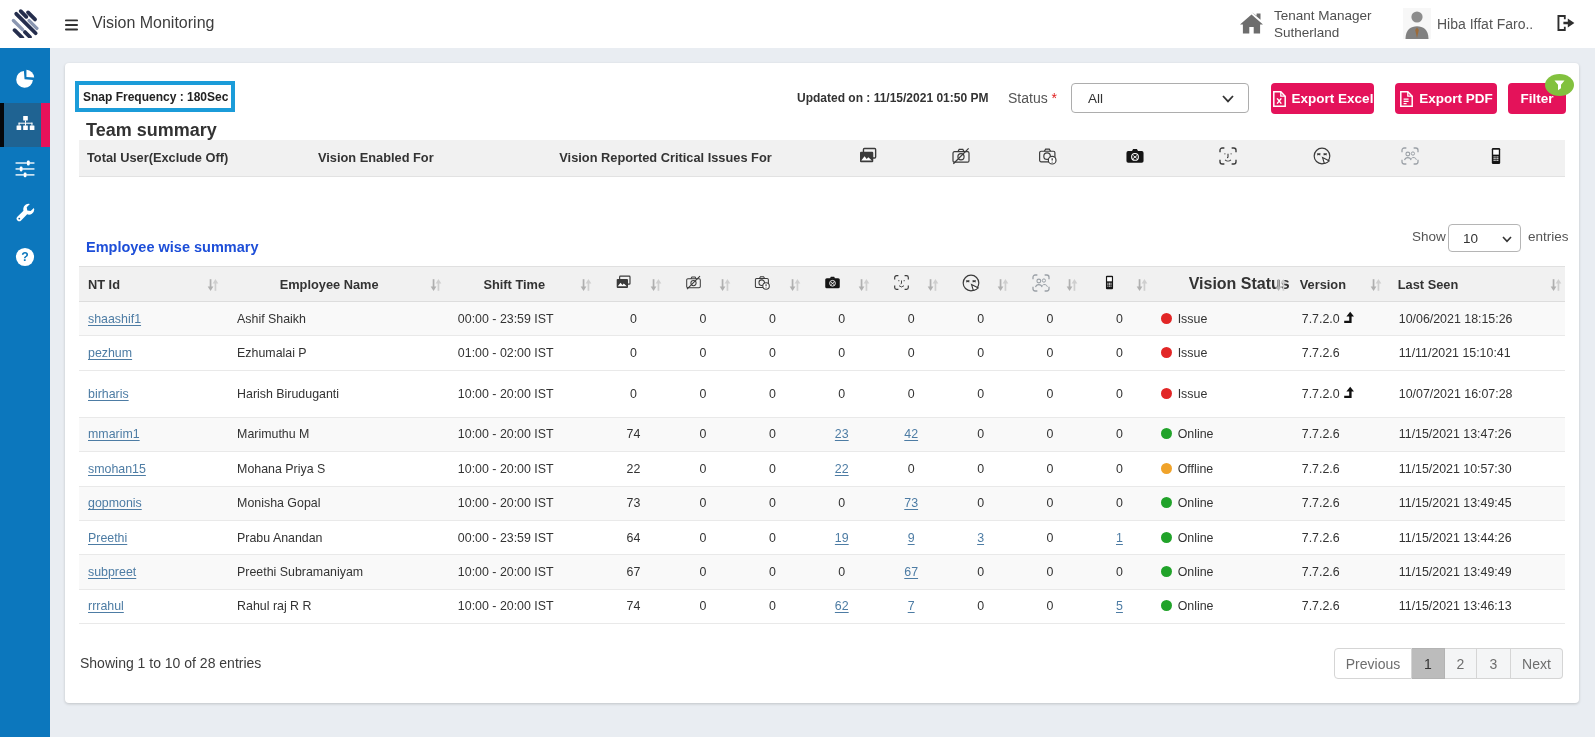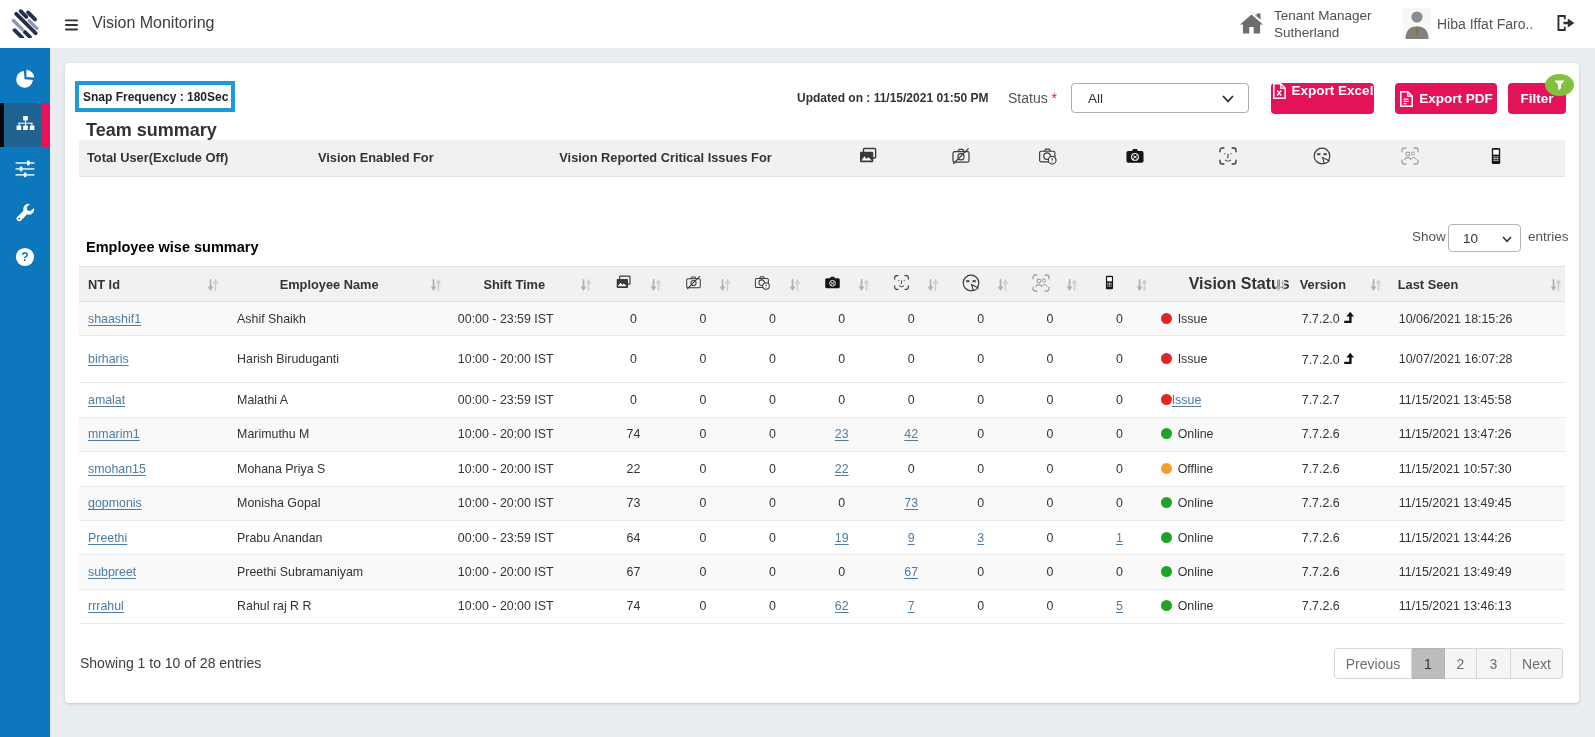--- a/index.html
+++ b/index.html
@@ -87,21 +87,21 @@
     <span style="font-size:12px;font-weight:bold;color:#222;white-space:nowrap;padding-left:4px">Snap Frequency : 180Sec</span>
   </div>
 <div class="abs" style="left:797px;top:91px;font-size:12px;font-weight:bold;color:#333;white-space:nowrap">Updated on : 11/15/2021 01:50 PM</div>
 <div class="abs" style="left:1008px;top:90px;font-size:14px;color:#555">Status <span style="color:#e02020">*</span></div>
 <div class="abs" style="left:1071px;top:83px;width:178px;height:30px;background:#fff;border:1px solid #adadad;border-radius:4px;display:flex;align-items:center">
     <span style="font-size:13.5px;color:#333;padding-left:16px">All</span>
     <svg style="position:absolute;right:14px;top:11px" width="12" height="8" viewBox="0 0 12 8">
       <path d="M1 1 L6 6.4 L11 1" fill="none" stroke="#333" stroke-width="1.8"></path>
     </svg>
   </div>
-<div class="abs" style="left:1271px;top:83px;width:103px;height:31px;background:#e4125a;border-radius:4px;display:flex;justify-content:center;color:#fff;font-weight:bold;font-size:13.5px"><svg width="15" height="16" viewBox="0 0 15 16" style="margin-right:5px">
+<div class="abs" style="left:1271px;top:83px;width:103px;height:31px;background:#e4125a;border-radius:4px;display:flex;align-items:center;justify-content:center;color:#fff;font-weight:bold;font-size:13.5px"><svg width="15" height="16" viewBox="0 0 15 16" style="margin-right:5px">
       <path d="M1.8 0.8 h7 l4.4 4.4 V15.2 H1.8 Z" fill="none" stroke="#fff" stroke-width="1.5"></path>
       <path d="M8.8 0.8 V5.2 h4.4" fill="none" stroke="#fff" stroke-width="1.3"></path>
       <path d="M5.1 7.4 L9.3 12.6 M9.3 7.4 L5.1 12.6" stroke="#fff" stroke-width="1.5"></path>
     </svg>Export Excel</div>
 <div class="abs" style="left:1395px;top:83px;width:102px;height:31px;background:#e4125a;border-radius:4px;display:flex;align-items:center;justify-content:center;color:#fff;font-weight:bold;font-size:13.5px"><svg width="15" height="16" viewBox="0 0 15 16" style="margin-right:5px">
       <path d="M1.8 0.8 h7 l4.4 4.4 V15.2 H1.8 Z" fill="none" stroke="#fff" stroke-width="1.5"></path>
       <path d="M8.8 0.8 V5.2 h4.4" fill="none" stroke="#fff" stroke-width="1.3"></path>
       <path d="M4.6 8.2 h5 M4.6 10.4 h5 M4.6 12.6 h3" stroke="#fff" stroke-width="1.2"></path>
     </svg>Export PDF</div>
 <div class="abs" style="left:1508px;top:83px;width:58px;height:31px;background:#e4125a;border-radius:4px;display:flex;align-items:center;justify-content:center;color:#fff;font-weight:bold;font-size:13.5px">Filter</div>
@@ -190,21 +190,21 @@
             <rect x="8.3" y="13.3" width="1.3" height="1.2" fill="#fff"></rect>
             <rect x="10.3" y="13.3" width="1.3" height="1.2" fill="#fff"></rect>
             <rect x="12.3" y="13.3" width="1.3" height="1.2" fill="#fff"></rect>
             <rect x="8.3" y="15.2" width="1.3" height="1.2" fill="#fff"></rect>
             <rect x="10.3" y="15.2" width="1.3" height="1.2" fill="#fff"></rect>
             <rect x="12.3" y="15.2" width="1.3" height="1.2" fill="#fff"></rect>
           </svg></th>
       </tr>
 </tbody>
   </table>
-<div class="abs" style="left:86px;top:239px;font-size:14.5px;font-weight:bold;color:#000000">Employee wise summary</div>
+<div class="abs" style="left:86px;top:239px;font-size:14.5px;font-weight:bold;color:#1d4ed8">Employee wise summary</div>
 <div class="abs" style="left:1412px;top:229px;font-size:13.5px;color:#555">Show</div>
 <div class="abs" style="left:1448px;top:224px;width:73px;height:28px;background:#fff;border:1px solid #b5b5b5;border-radius:4px;display:flex;align-items:center">
     <span style="font-size:13.5px;color:#333;padding-left:14px">10</span>
     <svg style="position:absolute;right:8px;top:11px" width="10" height="7" viewBox="0 0 10 7">
       <path d="M1 1 L5 5.4 L9 1" fill="none" stroke="#333" stroke-width="1.6"></path>
     </svg>
   </div>
 <div class="abs" style="left:1528px;top:229px;font-size:13.5px;color:#555">entries</div>
 <table class="abs" style="left:79px;top:266px;width:1486px;table-layout:fixed;font-size:12.4px;color:#333">
 <colgroup>
@@ -433,53 +433,53 @@
         <td style="text-align:center;padding-left:7px">0</td>
         <td style="text-align:center;padding-left:7px">0</td>
         <td style="text-align:center;padding-left:7px">0</td>
         <td style="text-align:center;padding-left:7px">0</td>
         <td style="padding-left:10px"><span style="display:inline-block;width:11px;height:11px;border-radius:50%;background:#e22626;vertical-align:-1px"></span><span style="margin-left:6px">Issue</span></td>
         <td style="padding-left:12px">7.7.2.0 <svg width="12" height="13" viewBox="0 0 12 13" style="vertical-align:-1px">
             <path d="M1.2 12 v-2.2 h5 V5.4 H3.4 L7.2 0.8 L11 5.4 H8.6 V12 Z" fill="#111"></path>
           </svg></td>
         <td style="padding-left:14px">10/06/2021 18:15:26</td>
       </tr>
+      <tr style="height:34.4px;background:#fff;border-bottom:1px solid #e9e9e9">
+        <td style="padding-left:9px"><a>pezhum</a></td>
+        <td style="padding-left:15px">Ezhumalai P</td>
+        <td style="text-align:center;padding-right:29px">01:00 - 02:00 IST</td>
+        <td style="text-align:center;padding-left:7px">0</td>
+        <td style="text-align:center;padding-left:7px">0</td>
+        <td style="text-align:center;padding-left:7px">0</td>
+        <td style="text-align:center;padding-left:7px">0</td>
+        <td style="text-align:center;padding-left:7px">0</td>
+        <td style="text-align:center;padding-left:7px">0</td>
+        <td style="text-align:center;padding-left:7px">0</td>
+        <td style="text-align:center;padding-left:7px">0</td>
+        <td style="padding-left:10px"><span style="display:inline-block;width:11px;height:11px;border-radius:50%;background:#e22626;vertical-align:-1px"></span><span style="margin-left:6px">Issue</span></td>
+        <td style="padding-left:12px">7.7.2.6</td>
+        <td style="padding-left:14px">11/11/2021 15:10:41</td>
+      </tr>
       <tr style="height:47px;background:#ffffff;border-bottom:1px solid #e9e9e9">
         <td style="padding-left:9px"><a>birharis</a></td>
         <td style="padding-left:15px">Harish Biruduganti</td>
         <td style="text-align:center;padding-right:29px">10:00 - 20:00 IST</td>
         <td style="text-align:center;padding-left:7px">0</td>
         <td style="text-align:center;padding-left:7px">0</td>
         <td style="text-align:center;padding-left:7px">0</td>
         <td style="text-align:center;padding-left:7px">0</td>
         <td style="text-align:center;padding-left:7px">0</td>
         <td style="text-align:center;padding-left:7px">0</td>
         <td style="text-align:center;padding-left:7px">0</td>
         <td style="text-align:center;padding-left:7px">0</td>
         <td style="padding-left:10px"><span style="display:inline-block;width:11px;height:11px;border-radius:50%;background:#e22626;vertical-align:-1px"></span><span style="margin-left:6px">Issue</span></td>
         <td style="padding-left:12px">7.7.2.0 <svg width="12" height="13" viewBox="0 0 12 13" style="vertical-align:-1px">
             <path d="M1.2 12 v-2.2 h5 V5.4 H3.4 L7.2 0.8 L11 5.4 H8.6 V12 Z" fill="#111"></path>
           </svg></td>
         <td style="padding-left:14px">10/07/2021 16:07:28</td>
-      </tr>
-      <tr style="height:34.4px;background:#fff;border-bottom:1px solid #e9e9e9">
-        <td style="padding-left:9px"><a>amalat</a></td>
-        <td style="padding-left:15px">Malathi A</td>
-        <td style="text-align:center;padding-right:29px">00:00 - 23:59 IST</td>
-        <td style="text-align:center;padding-left:7px">0</td>
-        <td style="text-align:center;padding-left:7px">0</td>
-        <td style="text-align:center;padding-left:7px">0</td>
-        <td style="text-align:center;padding-left:7px">0</td>
-        <td style="text-align:center;padding-left:7px">0</td>
-        <td style="text-align:center;padding-left:7px">0</td>
-        <td style="text-align:center;padding-left:7px">0</td>
-        <td style="text-align:center;padding-left:7px">0</td>
-        <td style="padding-left:10px"><span style="display:inline-block;width:11px;height:11px;border-radius:50%;background:#e22626;vertical-align:-1px"></span><a>Issue</a></td>
-        <td style="padding-left:12px">7.7.2.7</td>
-        <td style="padding-left:14px">11/15/2021 13:45:58</td>
       </tr>
       <tr style="height:34.4px;background:#f9f9f9;border-bottom:1px solid #e9e9e9">
         <td style="padding-left:9px"><a>mmarim1</a></td>
         <td style="padding-left:15px">Marimuthu M</td>
         <td style="text-align:center;padding-right:29px">10:00 - 20:00 IST</td>
         <td style="text-align:center;padding-left:7px">74</td>
         <td style="text-align:center;padding-left:7px">0</td>
         <td style="text-align:center;padding-left:7px">0</td>
         <td style="text-align:center;padding-left:7px"><a>23</a></td>
         <td style="text-align:center;padding-left:7px"><a>42</a></td>

